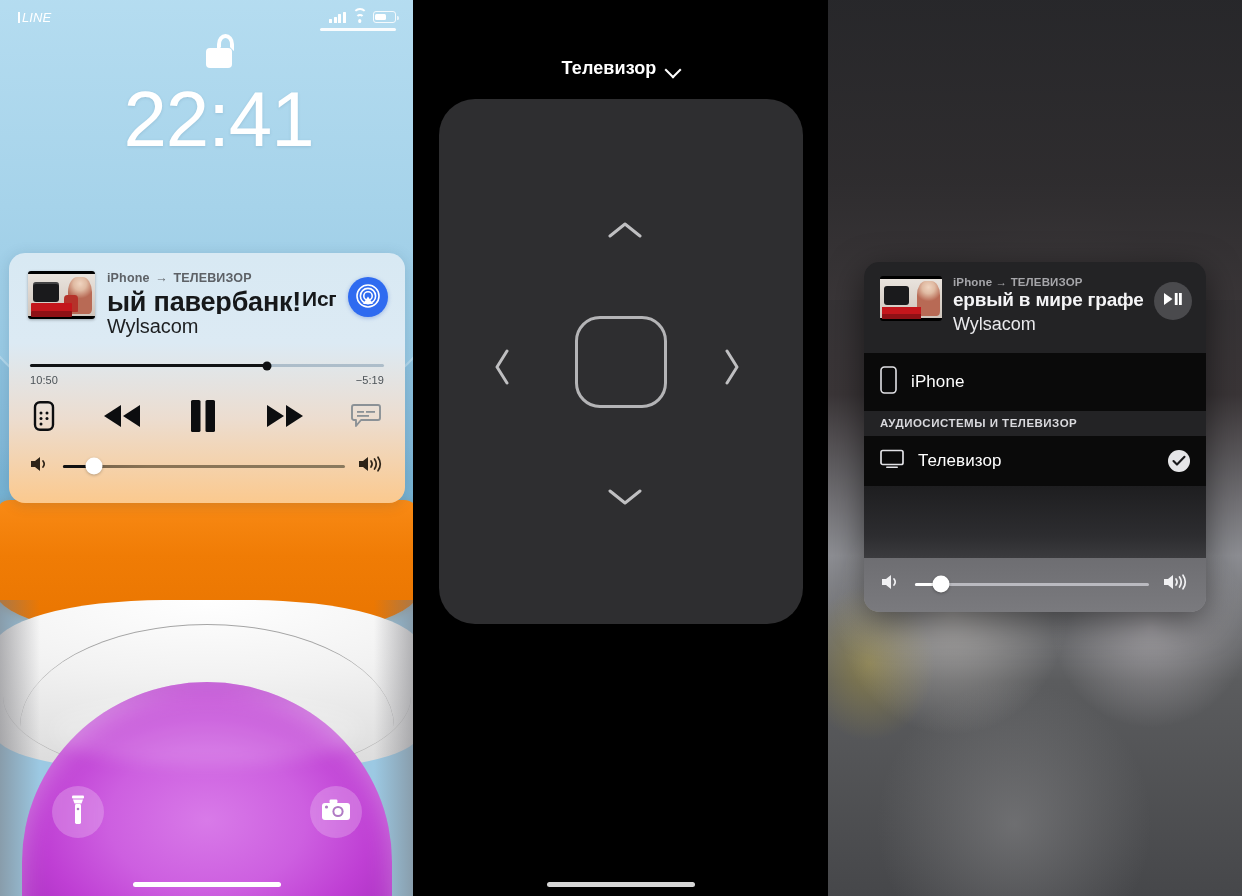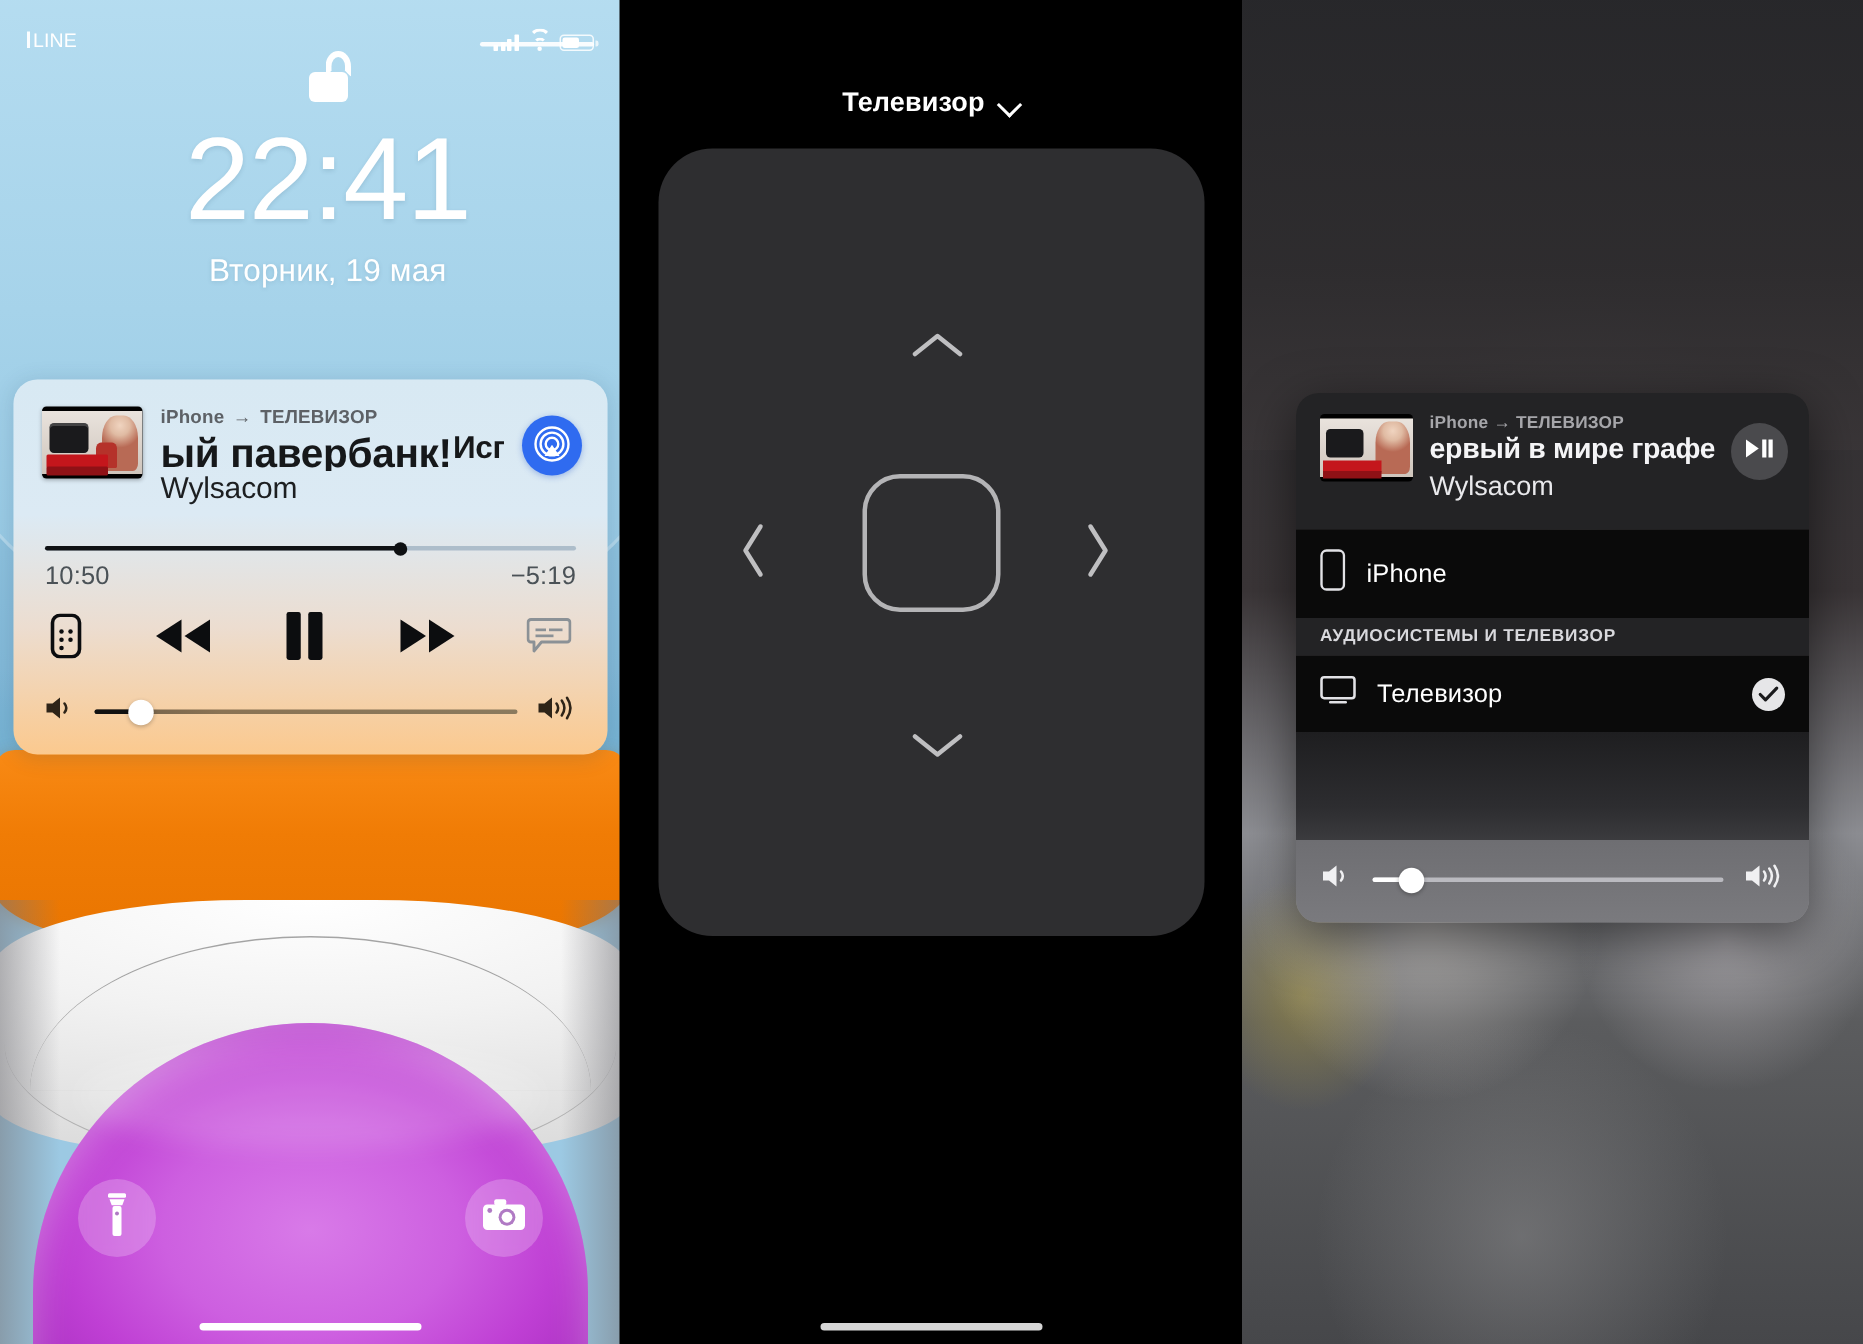--- a/index.html
+++ b/index.html
@@ -67,22 +67,22 @@
     border-radius:50%; background:rgba(255,255,255,.16); filter:blur(8px);
   }
   .wp-edgeL{ position:absolute; left:0; top:600px; width:40px; height:300px;
     background:linear-gradient(90deg,rgba(120,120,125,.55),rgba(200,200,205,0));}
   .wp-edgeR{ position:absolute; right:0; top:600px; width:40px; height:300px;
     background:linear-gradient(270deg,rgba(120,120,125,.55),rgba(200,200,205,0));}
 
   
   .statusbar{
     position:absolute; left:0; right:0; top:0; height:34px;
-    display:flex; align-items:flex-end; justify-content:space-between;
-    padding:0 18px; color:#fff; z-index:6;
+    display:flex; align-items:center; justify-content:space-between;
+    padding:0 18px; color:#fff; z-index:6;font-style:italic;
   }
   .carrier{ font-size:13px; font-weight:500; letter-spacing:.1px; display:flex; align-items:center; gap:2px;}
   .carrier .nub{ display:inline-block; width:2px; height:11px; background:#fff; opacity:.95; }
   .sb-right{ display:flex; align-items:flex-end; gap:6px; }
   .bars{ display:flex; align-items:flex-end; gap:1.6px; height:11px; }
   .bars i{ width:3px; background:#fff; border-radius:.5px; display:block; }
   .bars i:nth-child(1){height:4px;} .bars i:nth-child(2){height:6px;}
   .bars i:nth-child(3){height:8.5px;} .bars i:nth-child(4){height:11px;}
   .wifi{ width:15px; height:11px; position:relative; }
   .wifi b{ position:absolute; left:50%; bottom:0; transform:translateX(-50%);
@@ -143,21 +143,21 @@
     width:40px; height:40px; flex:0 0 auto; border-radius:50%; background:#2f6bf0;
     display:flex; align-items:center; justify-content:center; margin-top:6px;
     box-shadow:0 1px 4px rgba(30,80,200,.35);
   }
   .np-prog{ padding:0 21px; margin-top:26px; }
   .bar{ position:relative; height:3px; background:rgba(110,140,165,.45); border-radius:2px; }
   .bar .fill{ position:absolute; left:0; top:0; bottom:0; background:#101214; border-radius:2px;}
   .bar .knob{ position:absolute; top:50%; width:9px; height:9px; border-radius:50%; background:#0e1012;
      transform:translate(-50%,-50%); }
   .times{ display:flex; justify-content:space-between; margin-top:7px;
-     font-size:17px; font-weight:500; color:#4b5257; letter-spacing:.1px; }
+     font-size:11px; font-weight:500; color:#4b5257; letter-spacing:.1px; }
   .np-ctrls{ display:flex; align-items:center; justify-content:space-between; padding:0 24px; margin-top:13px; }
   .np-ctrls > div{ display:flex; align-items:center; justify-content:center; }
   .np-vol{ display:flex; align-items:center; gap:12px; padding:0 20px; margin-top:22px; }
   .vbar{ position:relative; flex:1; height:3px; border-radius:2px;
      background:linear-gradient(90deg,#6d5c47,#8a7354 30%,#8a7a5e); }
   .vbar .vfill{ position:absolute; left:0; top:0; bottom:0; background:#111; border-radius:2px; }
   .vbar .vknob{ position:absolute; top:50%; width:17px; height:17px; border-radius:50%; background:#fff;
      transform:translate(-50%,-50%); box-shadow:0 1px 3px rgba(0,0,0,.25); }
 
   
@@ -280,21 +280,20 @@
       </div>
     </div>
     <div class="sb-underline"></div>
 
     <div class="lock-wrap">
       <div class="lock-ico">
         <span class="shackle"></span>
           <span class="body"></span>
       </div>
       <div class="clock">22:41</div>
-      <div class="date">Вторник, 19 мая</div>
     </div>
 
     <div class="np">
       <div class="np-top">
         <div class="art">
           <div class="bgimg"></div>
             <div class="pb"></div>
             <div class="girl"></div>
           <div class="ribbon"></div>
             <div class="ribbon2"></div>

